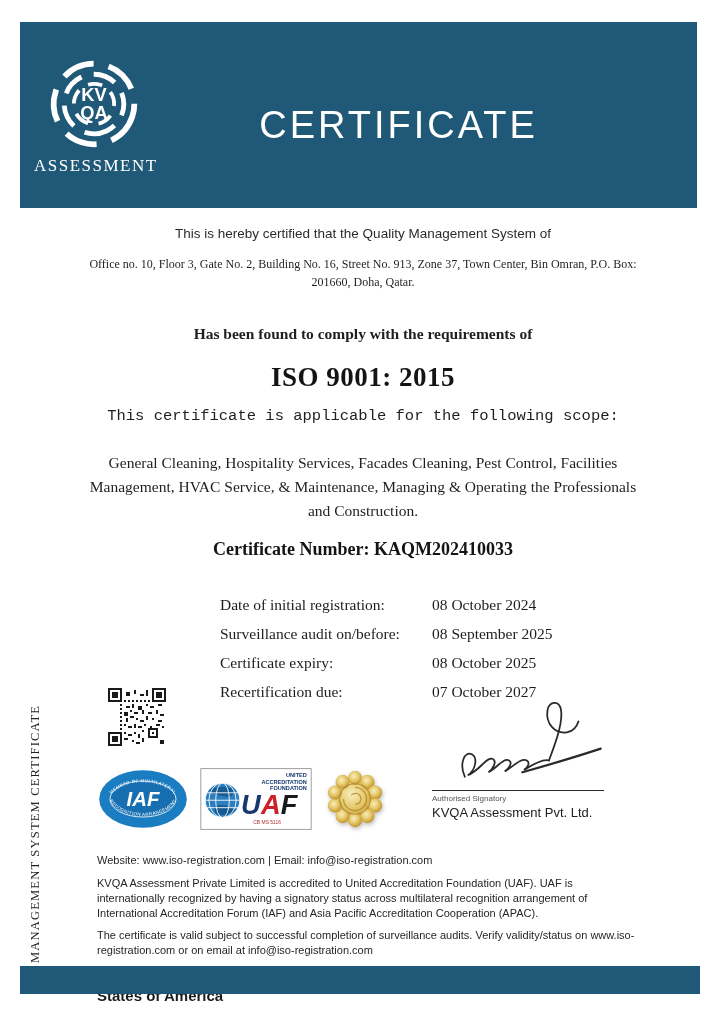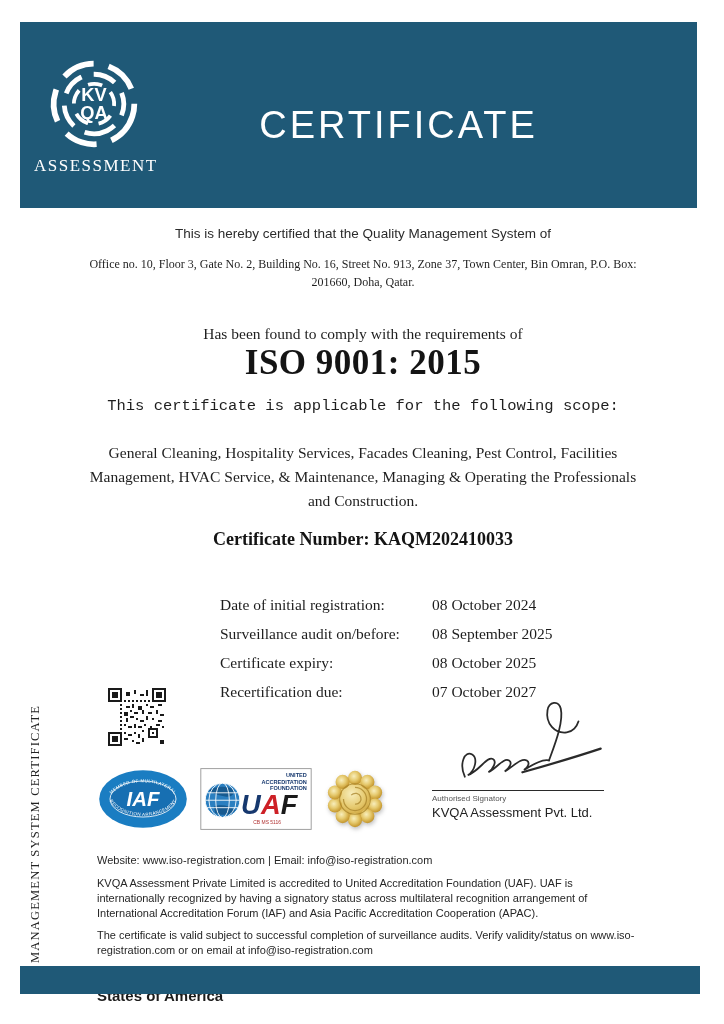--- a/index.html
+++ b/index.html
@@ -21,22 +21,22 @@
   .cert-title {
     position:absolute; left:140px; right:60px; top:82px; text-align:center;
     color:#fff; font-family:"Liberation Sans", sans-serif;
     font-size:38px; letter-spacing:3px; font-weight:400;
   }
   
   .content { position:absolute; left:82px; right:80px; top:226px; text-align:center; }
   .intro { font-family:"Liberation Sans", sans-serif; font-size:13.5px; color:#2b2b2b; }
   .company { margin-top:14px; font-size:21.5px; font-weight:bold; line-height:1.45; letter-spacing:.3px; color:#151515; }
   .address { margin:14px auto 0; width:555px; font-size:12px; line-height:1.5; }
-  .comply { margin-top:34px; font-size:15.5px; }
-  .standard { margin-top:0; font-size:35px; font-weight:bold; letter-spacing:.5px; color:#141414; }
+  .comply { margin-top:34px; font-size:15.5px;font-weight:bold; }
+  .standard { margin-top:19px; font-size:27px; font-weight:bold; letter-spacing:.5px; color:#141414; }
   .scope-intro { margin-top:14px; font-size:15.5px;font-family:Liberation Mono, monospace; }
   .scope { margin:26px auto 12px; width:560px; font-size:15.5px; line-height:1.55; }
   .cert-number { margin-top:16px; font-size:18px; font-weight:bold; color:#141414; }
   
   .dates {
     position:absolute; left:220px; top:596px;
     display:grid; grid-template-columns:212px auto; row-gap:11px;
     font-size:15.5px; text-align:left;
   }
   .dates .lbl { color:#1d1d1d; }

